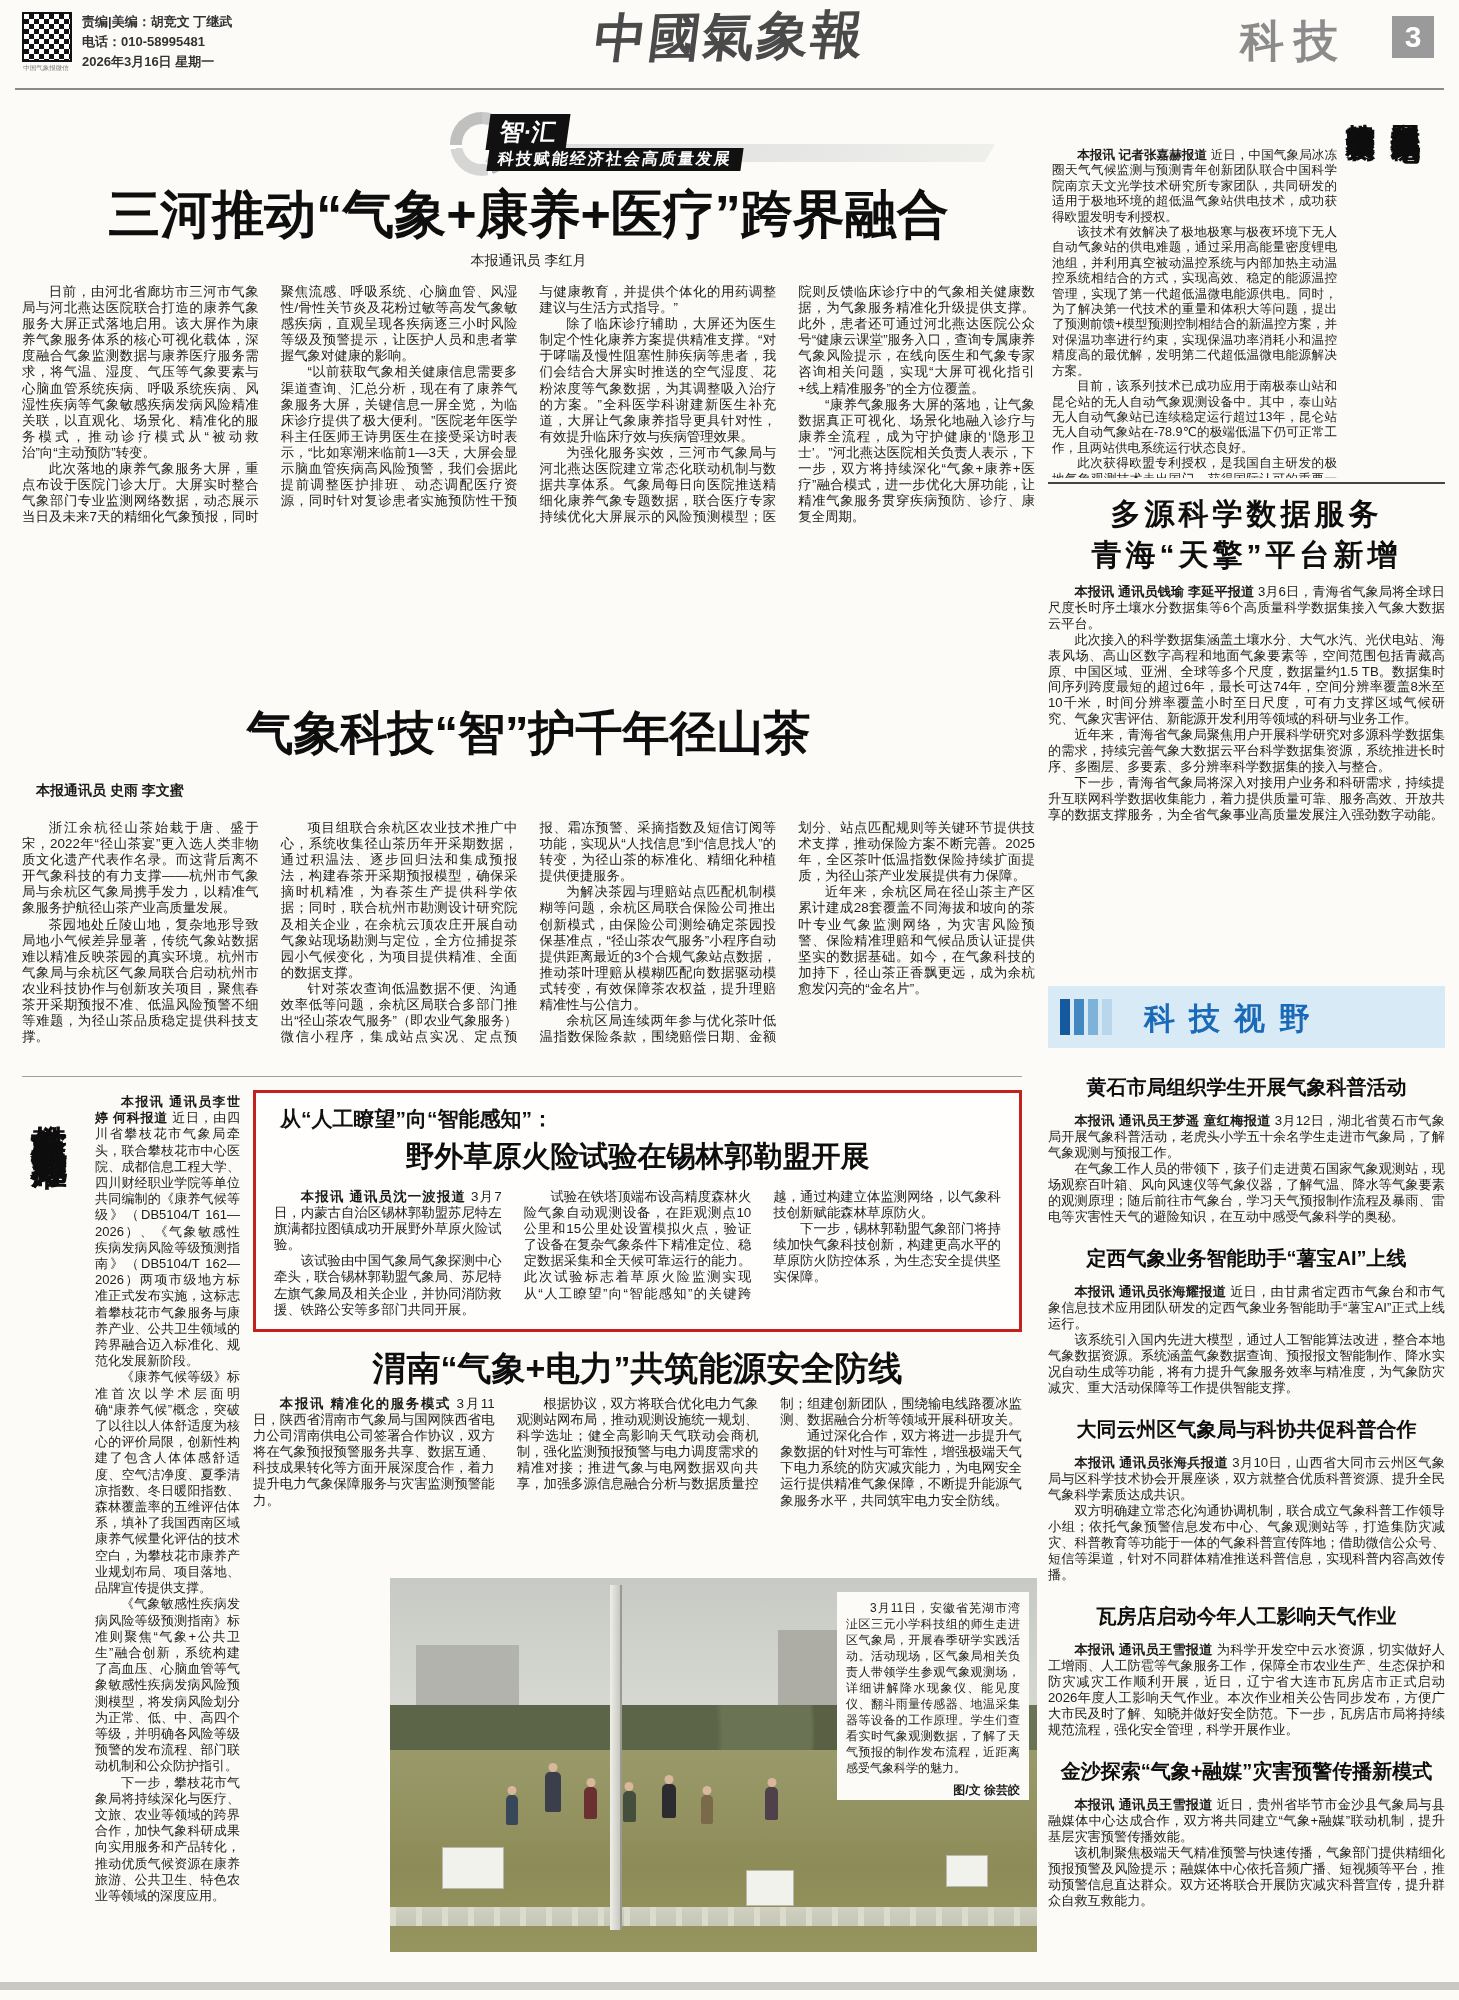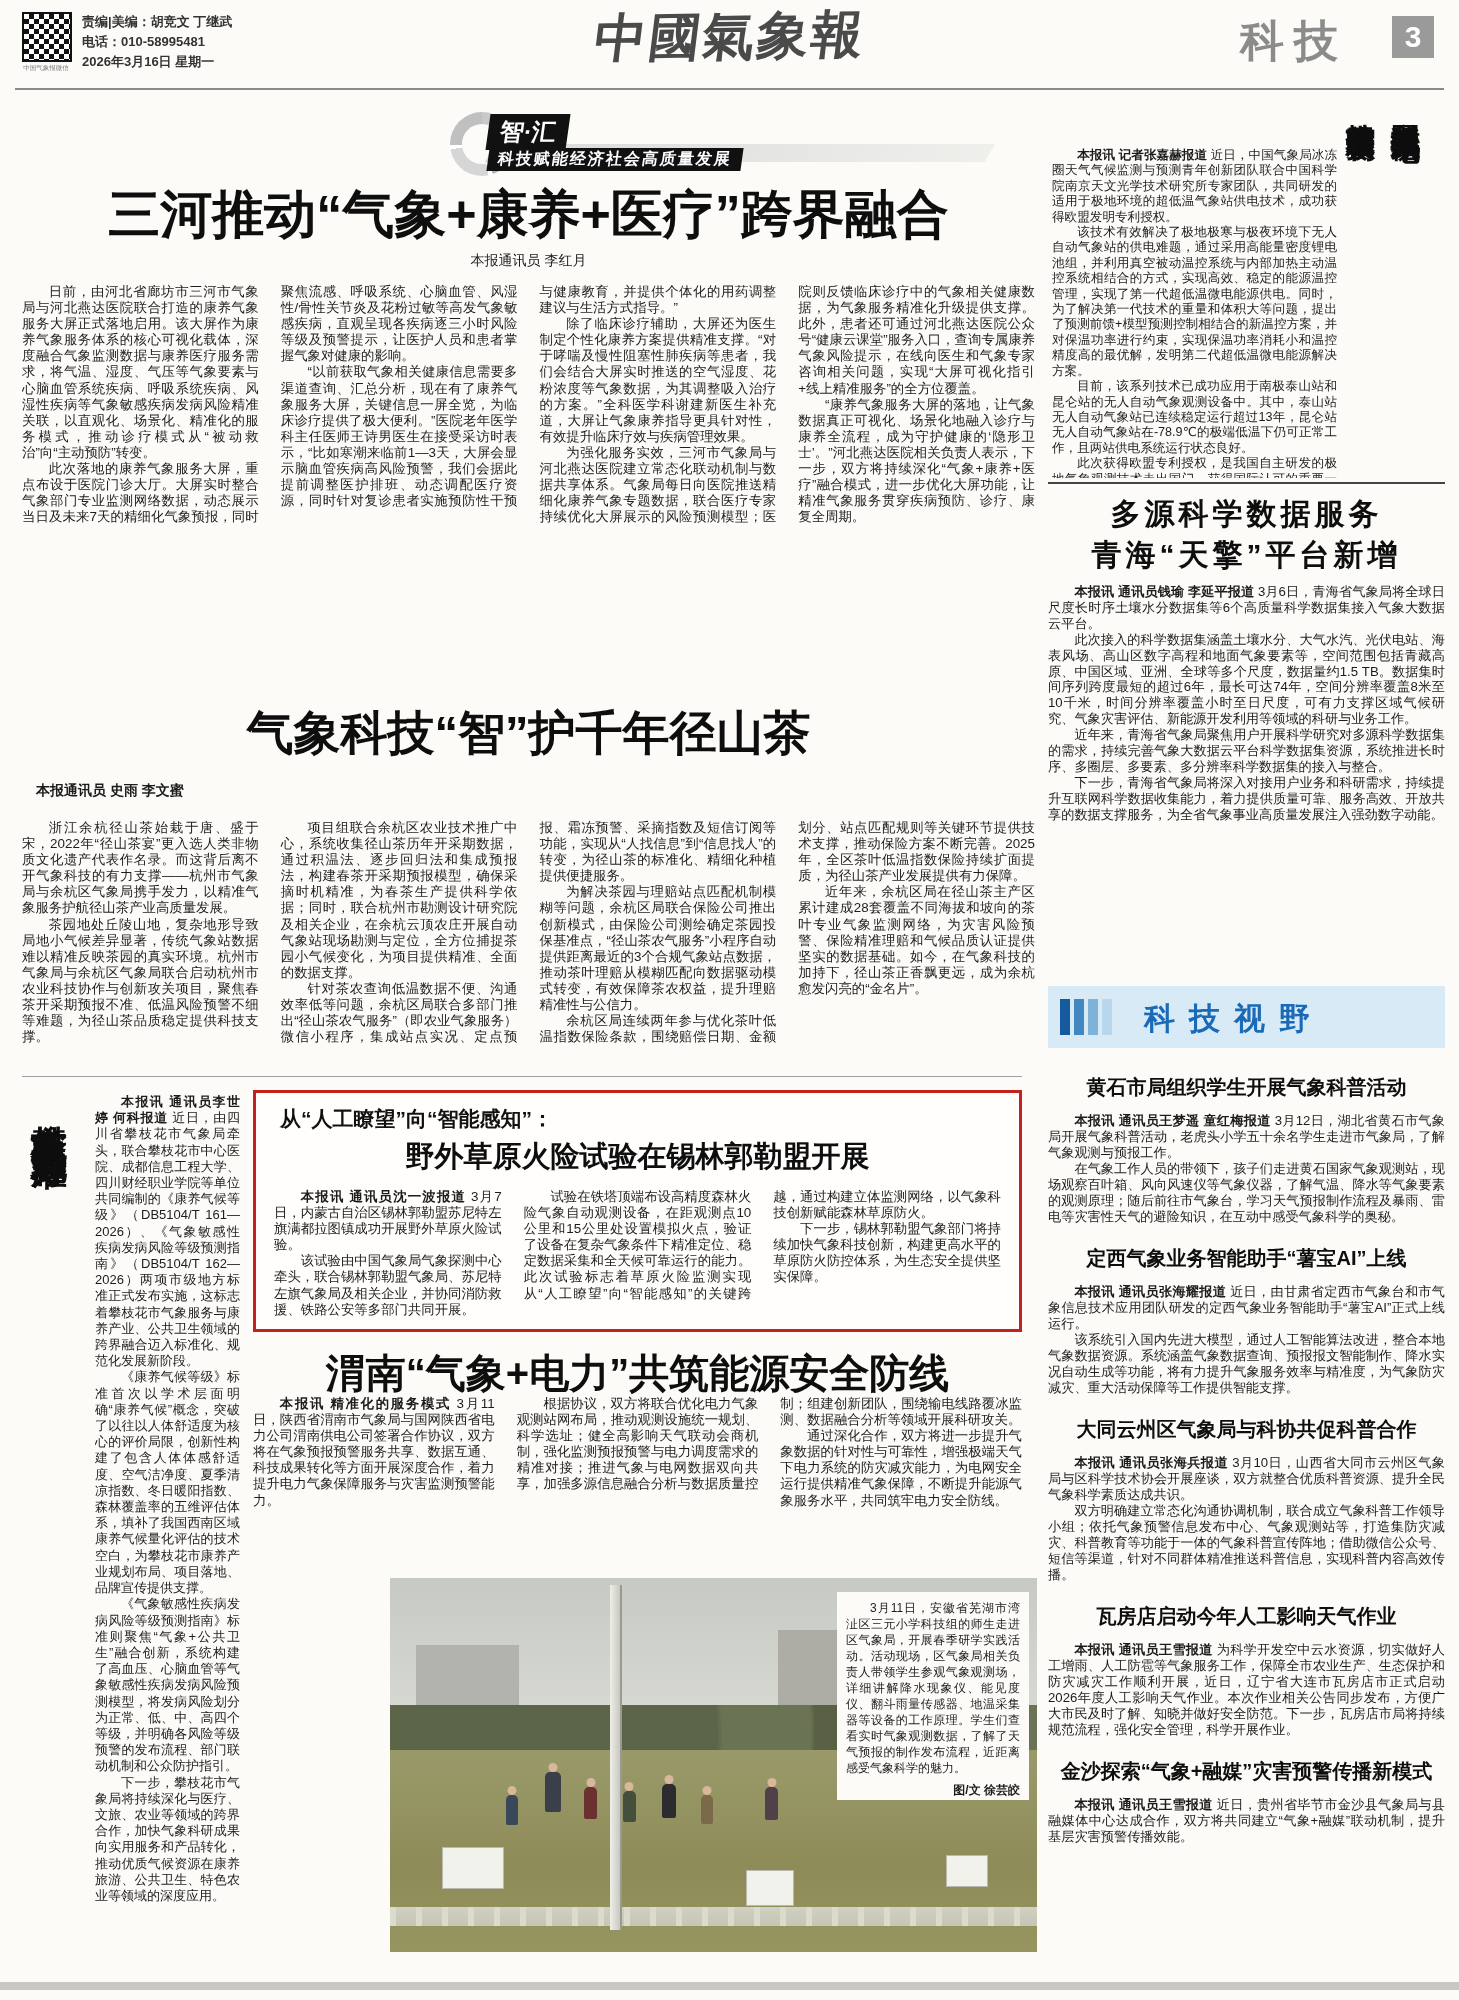--- a/index.html
+++ b/index.html
@@ -45,21 +45,21 @@
   #pzh-title{left:24px;top:1096px;height:575px;writing-mode:vertical-rl;text-orientation:upright;
              font-size:36px;font-weight:900;letter-spacing:2px;color:#0e0e0e;}
   #pzh-body{left:95px;top:1094px;width:145px;height:892px;text-align:justify;font-size:13px;line-height:16.2px;overflow:hidden;}
   #pzh-body p{margin:0;text-indent:2em;}
   
   #redbox{left:253px;top:1090px;width:769px;height:242px;border:3px solid #c2211e;background:#fffefc;box-sizing:border-box;padding:10px 18px;}
   #rb-kicker{font-size:21px;font-weight:900;color:#111;margin:2px 0 4px 6px;}
   #rb-title{font-size:29px;text-align:center;margin:0 0 12px 0;}
   #rb-body{height:130px;}
   
-  #wn-title{left:253px;top:1346px;width:769px;font-size:40px;}
+  #wn-title{left:253px;top:1346px;width:769px;font-size:34px;}
   #wn-body{left:253px;top:1396px;width:769px;height:176px;}
   
   #photo{left:390px;top:1578px;width:647px;height:374px;overflow:hidden;background:#b9bdb6;}
   .ph-sky{position:absolute;left:0;top:0;width:100%;height:40%;background:linear-gradient(#c7cac4,#d8dad3);}
   .ph-bld1{position:absolute;left:4%;top:18%;width:16%;height:24%;background:#b3b3ad;}
   .ph-bld2{position:absolute;left:60%;top:14%;width:12%;height:28%;background:#adada6;}
   .ph-bld3{position:absolute;left:84%;top:20%;width:14%;height:22%;background:#b7b7b0;}
   .ph-trees{position:absolute;left:0;top:34%;width:100%;height:14%;
             background:radial-gradient(circle at 10% 60%,#5d6549 0 45%,transparent 46%),
                        radial-gradient(circle at 30% 50%,#6b7355 0 50%,transparent 51%),
@@ -258,18 +258,19 @@
     <div class="news-item">
       <div class="news-title">瓦房店启动今年人工影响天气作业</div>
       <div class="news-body">
         <p><b class="lead">本报讯 通讯员王雪报道</b> <span>为科学开发空中云水资源，切实做好人工增雨、人工防雹等气象服务工作，保障全市农业生产、生态保护和防灾减灾工作顺利开展，近日，辽宁省大连市瓦房店市正式启动2026年度人工影响天气作业。本次作业相关公告同步发布，方便广大市民及时了解、知晓并做好安全防范。下一步，瓦房店市局将持续规范流程，强化安全管理，科学开展作业。</span></p>
       </div>
     </div>
     <div class="news-item">
       <div class="news-title">金沙探索“气象+融媒”灾害预警传播新模式</div>
       <div class="news-body">
         <p><b class="lead">本报讯 通讯员王雪报道</b> <span>近日，贵州省毕节市金沙县气象局与县融媒体中心达成合作，双方将共同建立“气象+融媒”联动机制，提升基层灾害预警传播效能。</span></p>
+        <p>该机制聚焦极端天气精准预警与快速传播，气象部门提供精细化预报预警及风险提示；融媒体中心依托音频广播、短视频等平台，推动预警信息直达群众。双方还将联合开展防灾减灾科普宣传，提升群众自救互救能力。</p>
       </div>
     </div>
   </div>
 
   <div class="abs" id="bottom-rule"></div>
 </div>
 
 </body></html>

